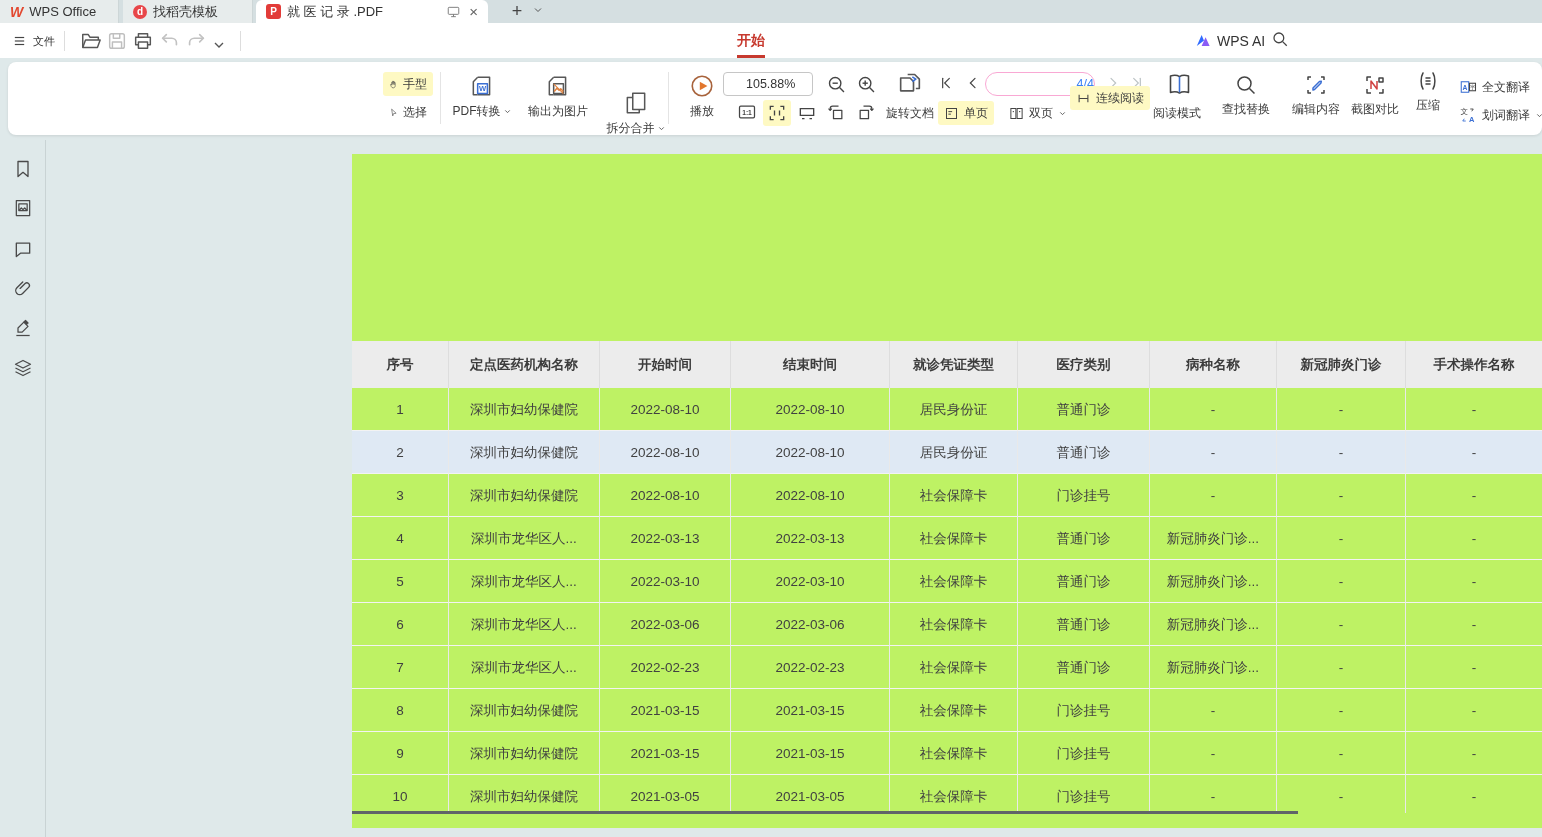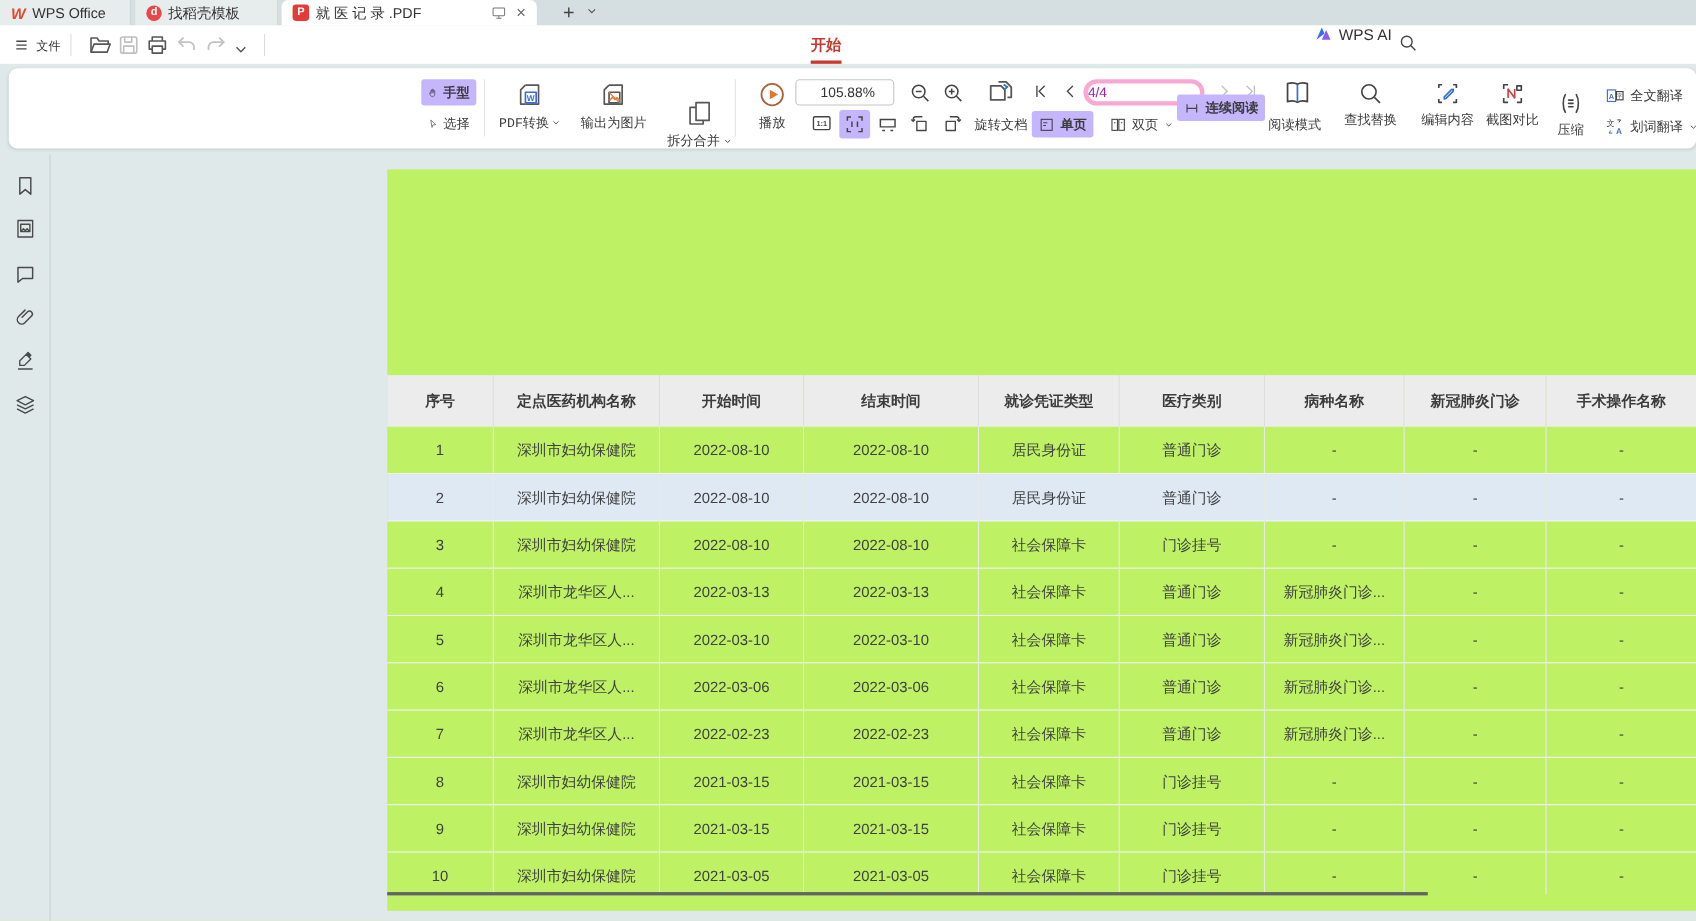--- a/index.html
+++ b/index.html
@@ -31,40 +31,40 @@
   .filebtn { position:absolute; left:12px; top:6px; height:24px; display:flex; align-items:center;
     gap:6px; font-size:11px; color:#333; }
   .vdiv { position:absolute; top:8px; width:1px; height:20px; background:#dddddd; }
   .qicon { position:absolute; top:7px; width:22px; height:22px; }
   .menu-items { position:absolute; left:737px; top:0; height:35px; display:flex; gap:30px;
     align-items:center;flex-direction:column; }
   .menu-item { font-size:14px; color:#333; position:relative; line-height:35px; }
   .menu-item.active { color:#c7392e; font-weight:bold; }
   .menu-item.active::after { content:''; position:absolute; left:0; right:0; bottom:0;
     height:3px; background:#c7392e; }
-  .wpsai { position:absolute; left:1196px; top:0; height:35px; display:flex; align-items:flex-start;
+  .wpsai { position:absolute; left:1196px; top:0; height:35px; display:flex; align-items:center;
     gap:5px; font-size:14px; color:#333; }
   .menusearch { position:absolute; left:1271px; top:7px; }
 
   
   .card { position:absolute; left:8px; top:62px; width:1534px; height:73px; background:#fff;
     border-radius:8px; box-shadow:0 1px 3px rgba(0,0,0,.10); }
   .card .abs { position:absolute; }
-  .chip { background:#c4b5fd; border-radius:3px;font-weight:bold; }
+  .chip { background:#fef9c3; border-radius:3px; }
   .tool-lbl { font-size:12px; color:#3b3b3b; white-space:nowrap; }
   .hrow { display:flex; align-items:center; gap:5px; padding:0 6px; height:24px; font-size:12.5px; color:#3b3b3b; }
   .tcol { position:absolute; display:flex; flex-direction:column; align-items:center; gap:4px; }
-  .tcol .tool-lbl { display:flex; align-items:center; gap:2px;font-family:Liberation Mono, monospace; }
+  .tcol .tool-lbl { display:flex; align-items:center; gap:2px; }
   .cdiv { position:absolute; top:10px; width:1px; height:52px; background:#e4e4e4; }
   .zoombox { position:absolute; left:715px; top:10px; width:90px; height:24px; border:1px solid #c6c6c6;
     border-radius:4px; display:flex; align-items:center; justify-content:space-between;
     padding:0 22px; font-size:12.5px; color:#333; }
-  .pagebox { position:absolute; left:977px; top:10px; width:110px; height:24px; border:4px solid #f9a8d4;
-    border-radius:12px; display:flex; align-items:center; justify-content:flex-start;
-    font-size:12.5px; color:#a21caf; }
+  .pagebox { position:absolute; left:977px; top:10px; width:110px; height:24px; border:1px solid #f9a8d4;
+    border-radius:12px; display:flex; align-items:center; justify-content:flex-end;
+    font-size:12.5px; color:#3b82f6; }
 
   
   .sidebar { position:absolute; left:0; top:140px; width:45px; bottom:0; }
   .sidebar .sic { position:absolute; left:13px; width:20px; height:20px; }
   .sidediv { position:absolute; left:45px; top:140px; width:1px; bottom:0; background:#c9d3d4; }
 
   
   .page { position:absolute; left:352px; top:154px; width:1190px; height:674px; background:#bef264; }
   .ptable { position:absolute; left:0; top:187px; width:1190px; height:472px; overflow:hidden; }
   .trh, .tr { display:grid; grid-template-columns:97px 151px 131px 159px 128px 132px 127px 129px 136px; }
@@ -350,21 +350,21 @@
     <span class="tool-lbl">编辑内容</span>
   </div>
   <div class="tcol" style="left:1336px;top:11px;width:62px">
     <svg width="24" height="24" viewBox="0 0 24 24" fill="none" stroke="#444" stroke-width="1.5" stroke-linejoin="round">
         <path d="M8 4H4v4M4 16v4h4M16 20h4v-4"></path>
         <path d="M8 16V8l6 8V8" stroke="#d04040"></path>
         <rect x="16" y="5" width="4" height="4"></rect>
       </svg>
     <span class="tool-lbl">截图对比</span>
   </div>
-  <div class="tcol" style="left:1398px;top:20px;width:44px">
+  <div class="tcol" style="left:1398px;top:7px;width:44px">
     <svg width="24" height="24" viewBox="0 0 24 24" fill="none" stroke="#444" stroke-width="1.5" stroke-linecap="round">
         <path d="M7 4C4.5 8 4.5 16 7 20"></path>
         <path d="M17 4c2.5 4 2.5 12 0 16"></path>
         <line x1="10" y1="9" x2="14" y2="9"></line>
         <line x1="10" y1="12" x2="14" y2="12"></line>
         <line x1="10" y1="15" x2="14" y2="15"></line>
       </svg>
     <span class="tool-lbl">压缩</span>
   </div>
   <div class="abs hrow" style="left:1445px;top:13px">

